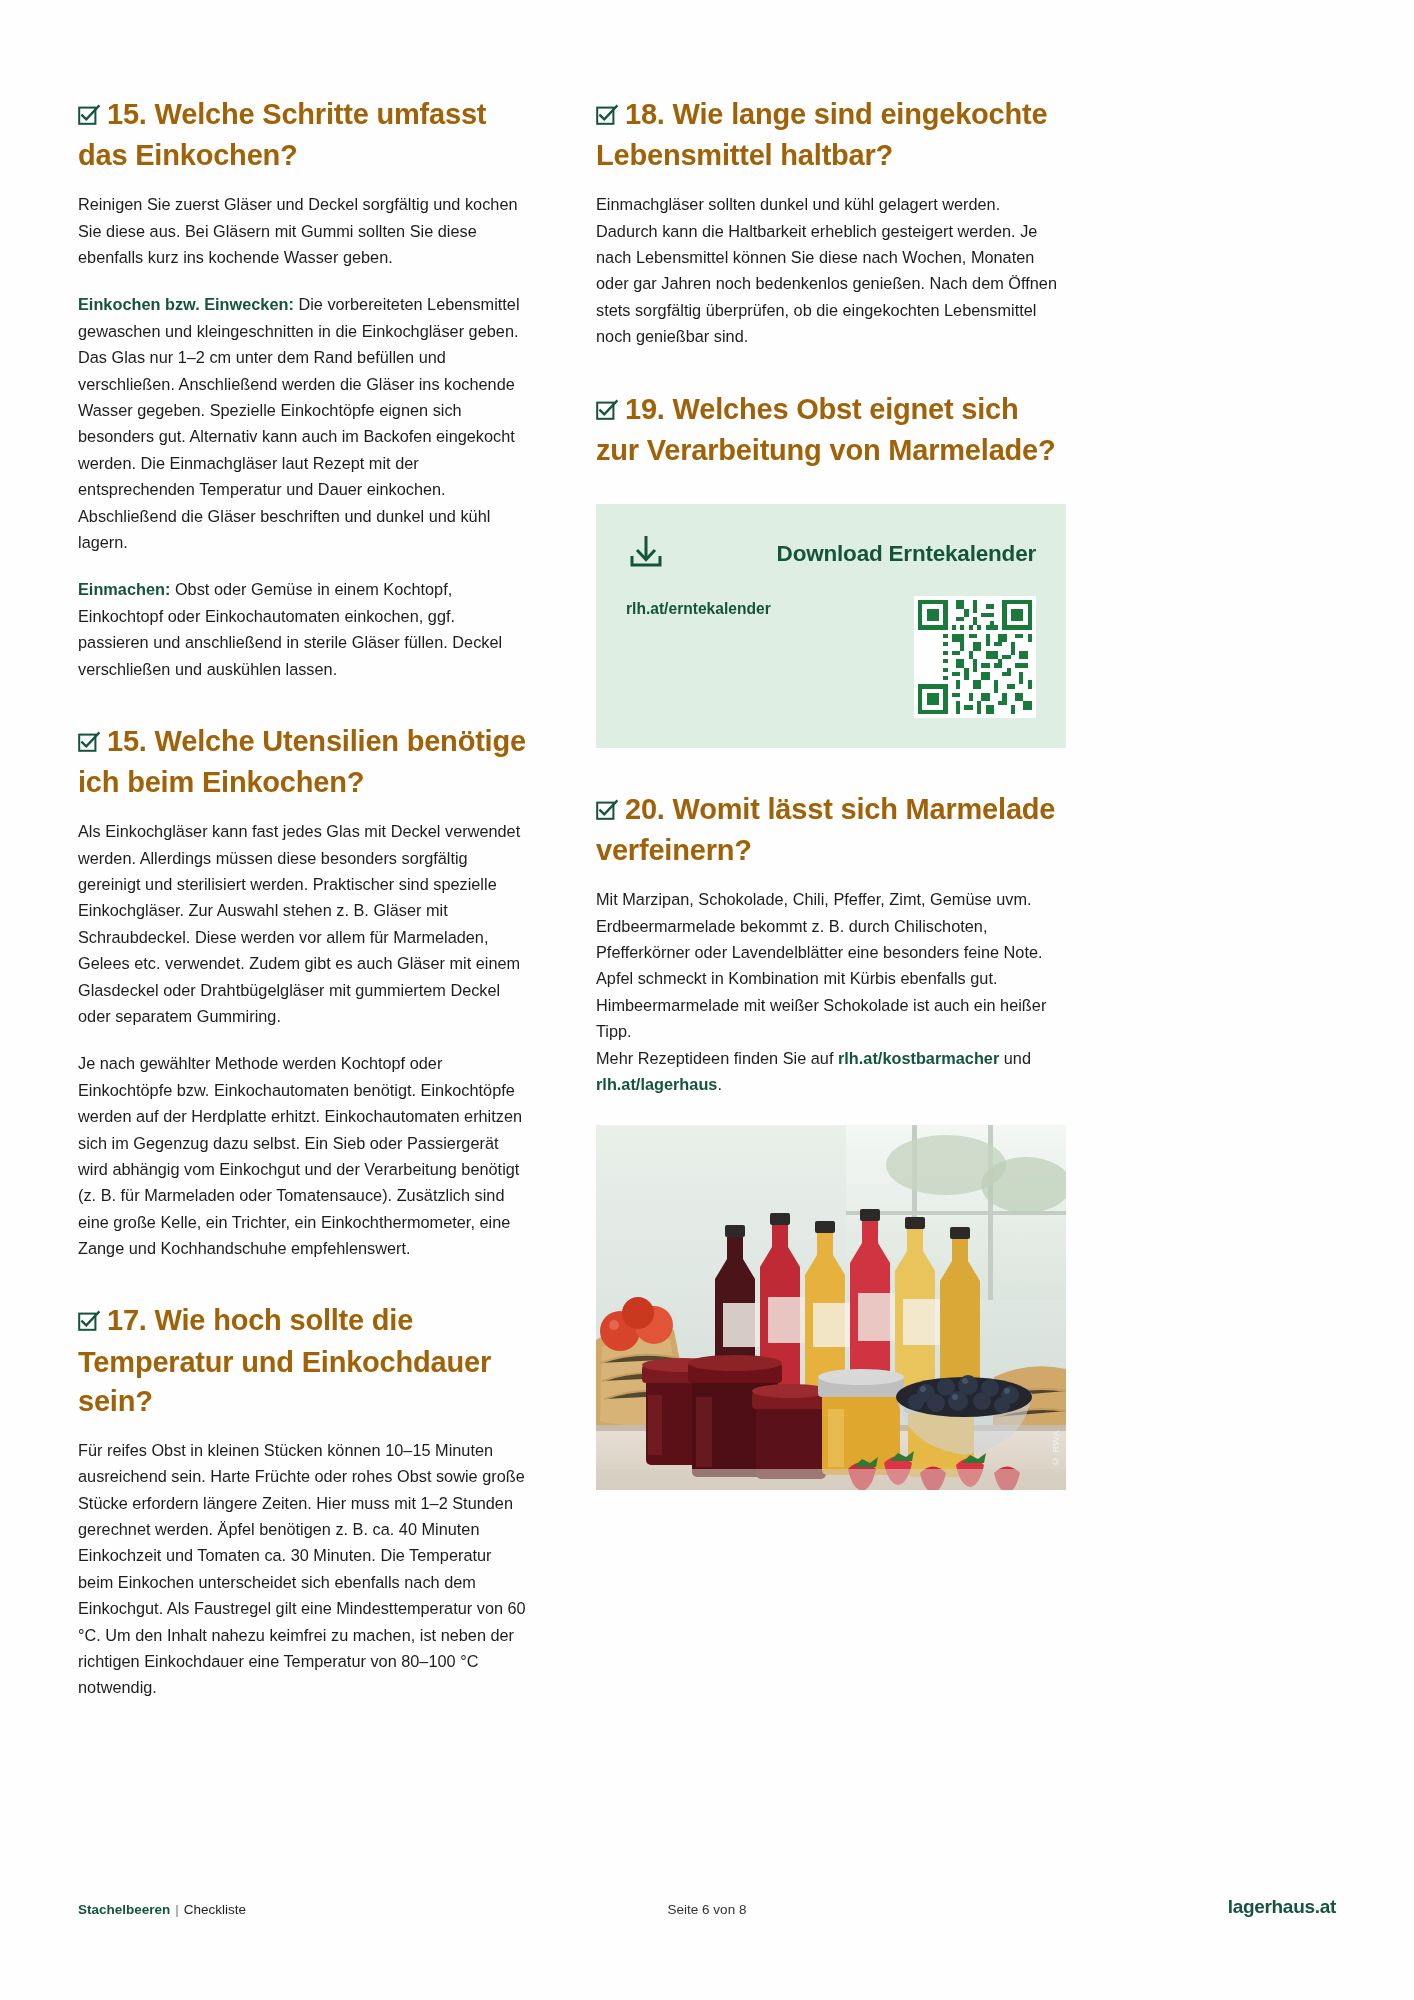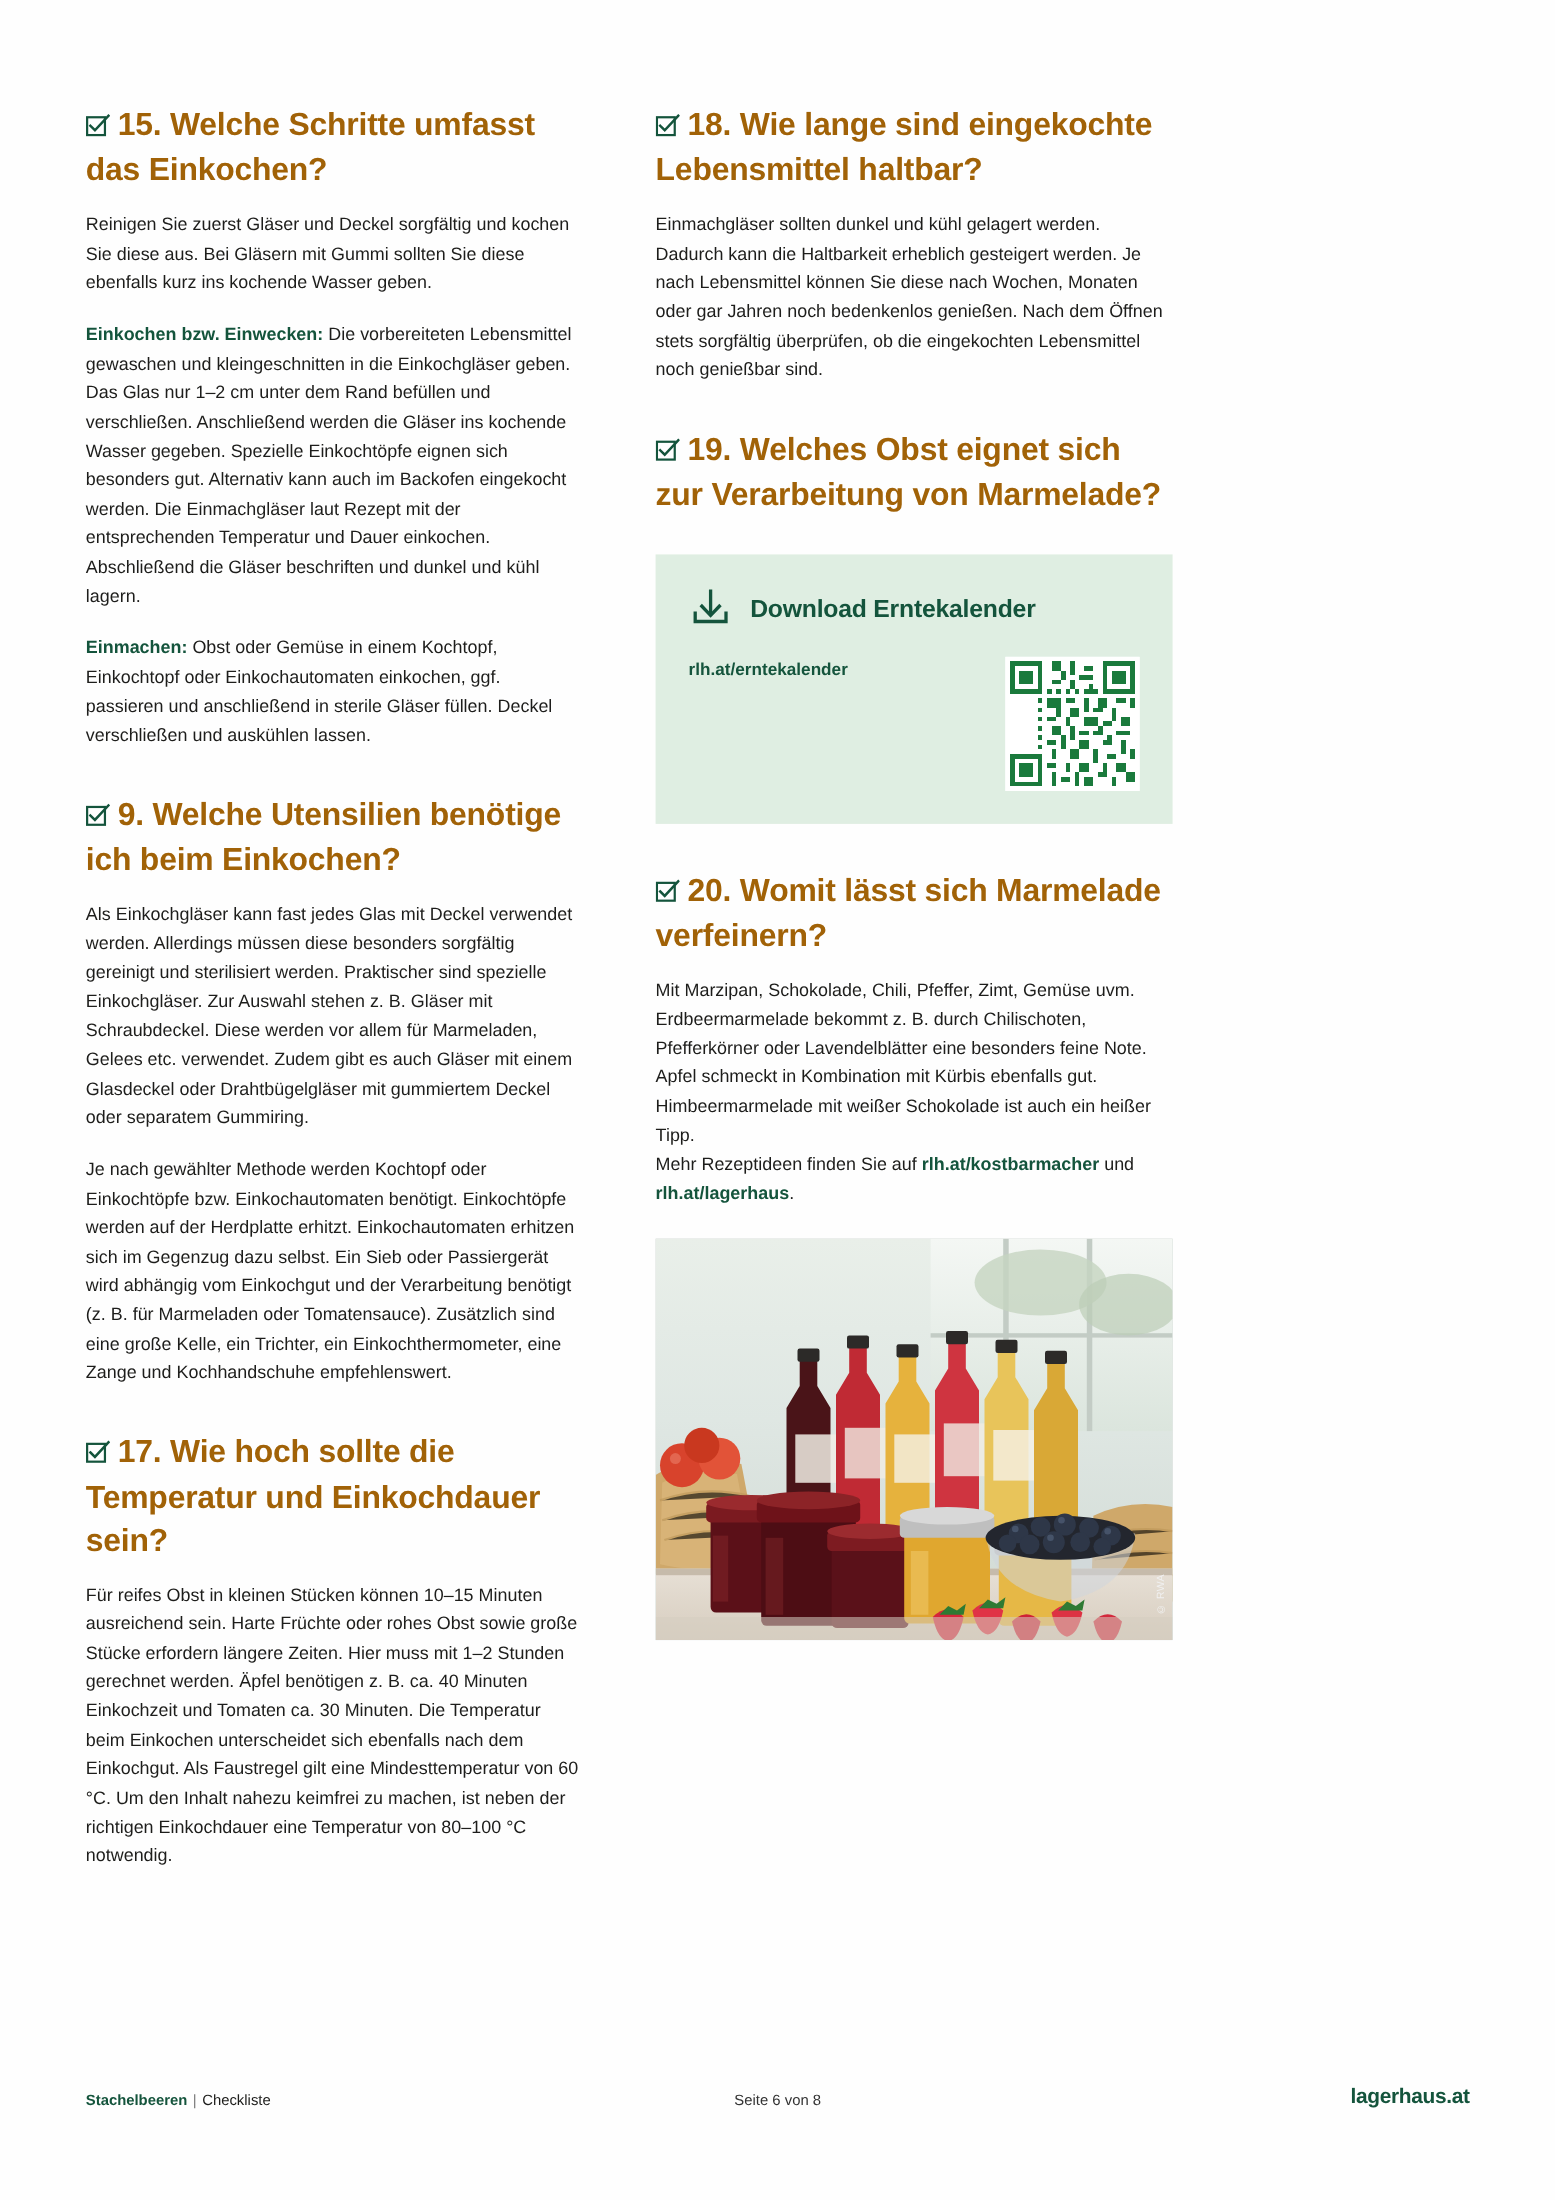--- a/index.html
+++ b/index.html
@@ -83,20 +83,21 @@
     margin-bottom: 42px;
     position: relative;
     min-height: 196px;
     box-sizing: border-box;
   }
   .dlhead {
     display: flex;
     align-items: center;
     gap: 16px;
     margin-bottom: 20px;
+    justify-content: space-between;
   }
   .dltitle {
     font-size: 22.5px;
     font-weight: bold;
     color: #14543c;
     letter-spacing: -0.2px;
   }
   .dlbody {
     display: flex;
     align-items: flex-start;
@@ -193,21 +194,21 @@
         <p class="body"><span class="lead">Einmachen:</span><span> Obst oder Gemüse in einem Kochtopf, Einkochtopf oder Einkochautomaten einkochen, ggf. passieren und anschließend in sterile Gläser füllen. Deckel verschließen und auskühlen lassen.</span></p>
       </div>
 
       <div class="sec">
         <h2 class="q">
           <span class="chk">
             <svg width="22" height="22" viewBox="0 0 22 22" aria-hidden="true">
               <rect x="1.2" y="3.6" width="16.2" height="16.2" fill="none" stroke="#14543c" stroke-width="2"></rect>
               <path d="M4.2 11.4 L8.3 15.4 L20.6 2.2" fill="none" stroke="#14543c" stroke-width="2.3" stroke-linecap="square"></path>
             </svg>
-          </span><span>9. Welche Utensilien benötige ich beim Einkochen?</span>
+          </span><span>15. Welche Utensilien benötige ich beim Einkochen?</span>
         </h2>
         <p class="body"><span>Als Einkochgläser kann fast jedes Glas mit Deckel verwendet werden. Allerdings müssen diese besonders sorgfältig gereinigt und sterilisiert werden. Praktischer sind spezielle Einkochgläser. Zur Auswahl stehen z. B. Gläser mit Schraubdeckel. Diese werden vor allem für Marmeladen, Gelees etc. verwendet. Zudem gibt es auch Gläser mit einem Glasdeckel oder Drahtbügelgläser mit gummiertem Deckel oder separatem Gummiring.</span></p>
         <p class="body"><span>Je nach gewählter Methode werden Kochtopf oder Einkochtöpfe bzw. Einkochautomaten benötigt. Einkochtöpfe werden auf der Herdplatte erhitzt. Einkochautomaten erhitzen sich im Gegenzug dazu selbst. Ein Sieb oder Passiergerät wird abhängig vom Einkochgut und der Verarbeitung benötigt (z. B. für Marmeladen oder Tomatensauce). Zusätzlich sind eine große Kelle, ein Trichter, ein Einkochthermometer, eine Zange und Kochhandschuhe empfehlenswert.</span></p>
       </div>
 
       <div class="sec">
         <h2 class="q">
           <span class="chk">
             <svg width="22" height="22" viewBox="0 0 22 22" aria-hidden="true">
               <rect x="1.2" y="3.6" width="16.2" height="16.2" fill="none" stroke="#14543c" stroke-width="2"></rect>

